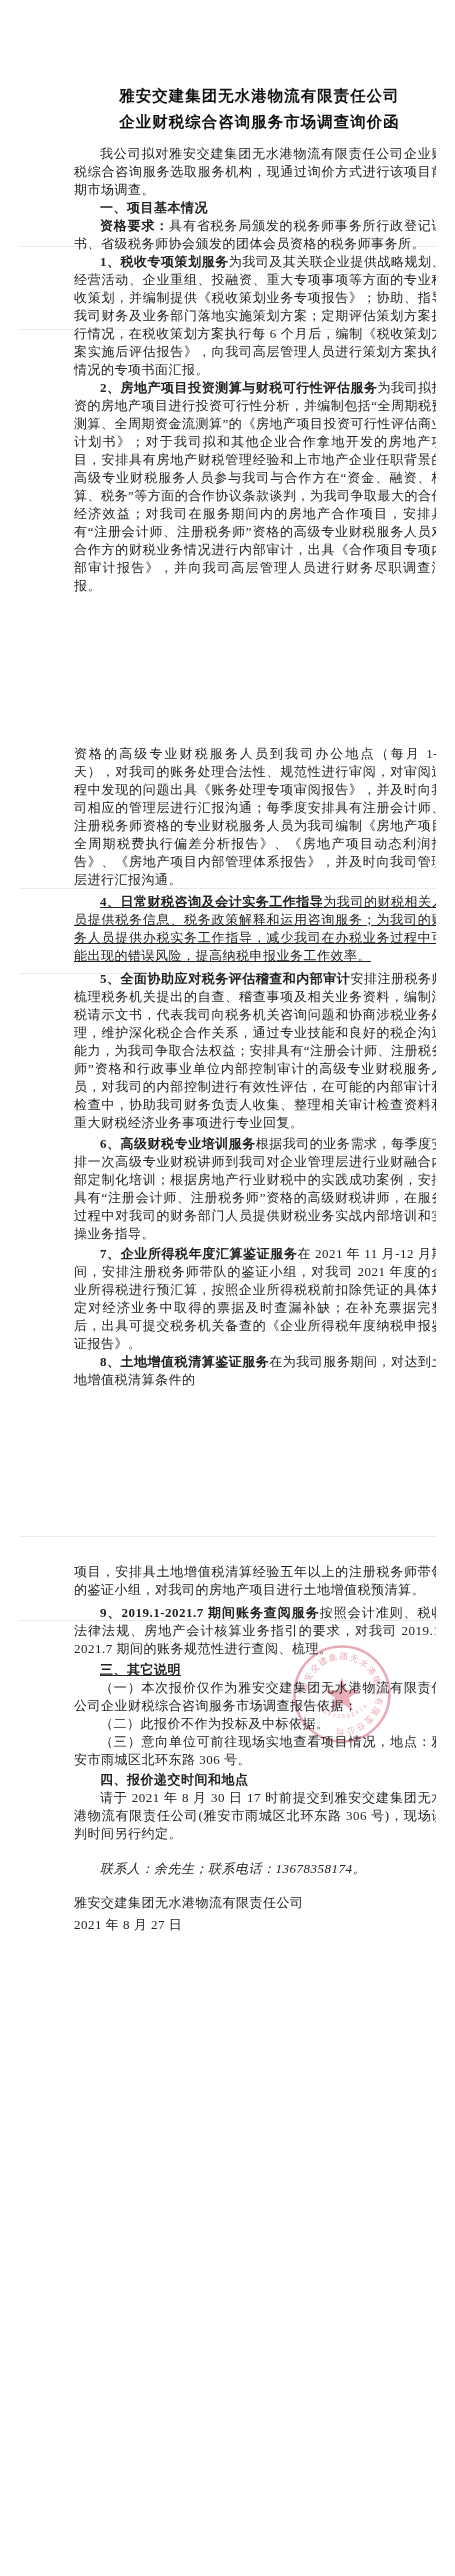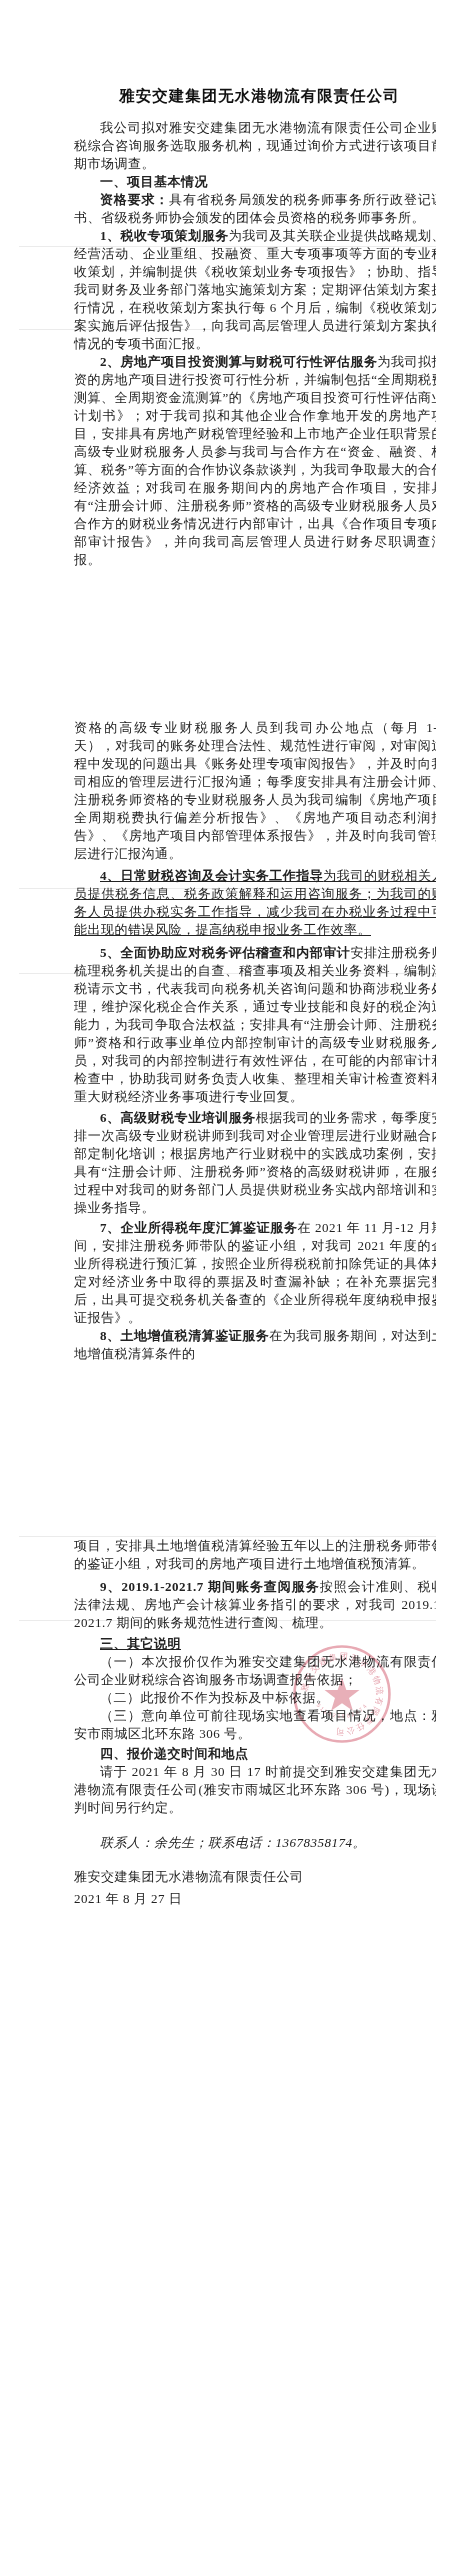--- a/index.html
+++ b/index.html
@@ -51,20 +51,21 @@
   <div class="scanline" style="top:325px"></div>
   <div class="scanline" style="top:884px"></div>
   <div class="scanline" style="top:969px"></div>
   <div class="scanline" style="top:1532px"></div>
   <div class="scanline" style="top:1616px"></div>
 
   <div class="text-col">
 
     <div class="title">
       <div>雅安交建集团无水港物流有限责任公司</div>
+      <div>企业财税综合咨询服务市场调查询价函</div>
     </div>
 
     <p class="body indent">我公司拟对雅安交建集团无水港物流有限责任公司企业财税综合咨询服务选取服务机构，现通过询价方式进行该项目前期市场调查。</p>
 
     <p class="body indent heading">一、项目基本情况</p>
 
 
     <p class="body indent"><span class="lead">资格要求：</span><span>具有省税务局颁发的税务师事务所行政登记证书、省级税务师协会颁发的团体会员资格的税务师事务所。</span></p>
 
     <p class="body indent"><span class="lead">1、税收专项策划服务</span><span>为我司及其关联企业提供战略规划、经营活动、企业重组、投融资、重大专项事项等方面的专业税收策划，并编制提供《税收策划业务专项报告》；协助、指导我司财务及业务部门落地实施策划方案；定期评估策划方案执行情况，在税收策划方案执行每 6 个月后，编制《税收策划方案实施后评估报告》，向我司高层管理人员进行策划方案执行情况的专项书面汇报。</span></p>

